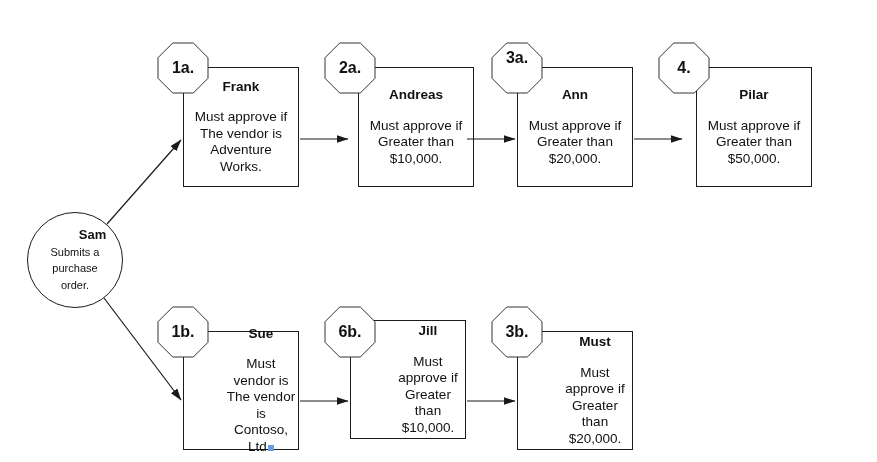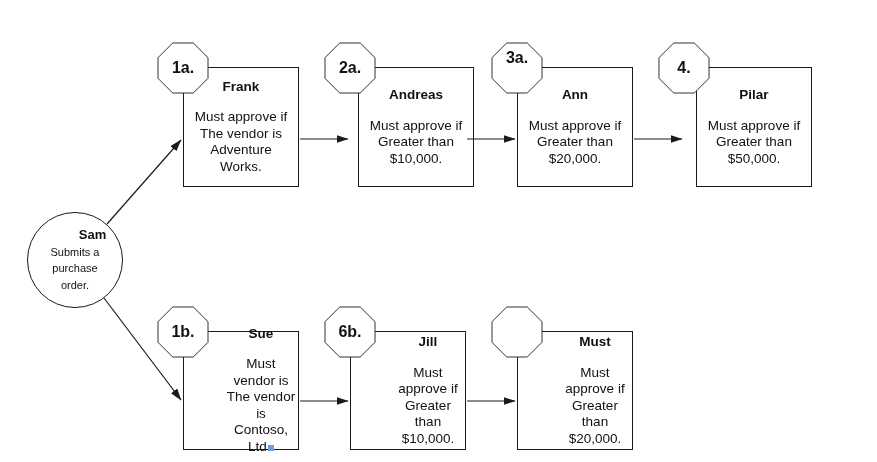--- a/index.html
+++ b/index.html
@@ -74,21 +74,21 @@
 Greater than
 $50,000.</div>
   </div>
 
   <div class="node-box short" style="left:183px; top:331px;">
     <div class="node-name">Sue</div>
     <div class="node-desc"><span>Must vendor is
 The vendor is
 Contoso, Ltd</span><span class="cursor-block"></span></div>
   </div>
-  <div class="node-box short" style="left:350px; top:331px;text-align:center;">
+  <div class="node-box short" style="left:350px; top:320px;text-align:center;">
     <div class="node-name">Jill</div>
     <div class="node-desc">Must approve if
 Greater than
 $10,000.</div>
   </div>
   <div class="node-box short" style="left:517px; top:331px;">
     <div class="node-name">Must</div>
     <div class="node-desc">Must approve if
 Greater than
 $20,000.</div>
@@ -117,14 +117,15 @@
     <polygon points="25,10.3 10.3,25 -10.3,25 -25,10.3 -25,-10.3 -10.3,-25 10.3,-25 25,-10.3" transform="translate(350,332)"></polygon>
     <polygon points="25,10.3 10.3,25 -10.3,25 -25,10.3 -25,-10.3 -10.3,-25 10.3,-25 25,-10.3" transform="translate(517,332)"></polygon>
   </svg>
 
   <div class="badge" style="left:156px; top:41px;">1a.</div>
   <div class="badge" style="left:323px; top:41px;text-align:right;">2a.</div>
   <div class="badge" style="left:490px; top:31px;">3a.</div>
   <div class="badge" style="left:657px; top:41px;">4.</div>
   <div class="badge" style="left:156px; top:305px;">1b.</div>
   <div class="badge" style="left:323px; top:305px;">6b.</div>
+  <div class="badge" style="left:490px; top:305px;">3b.</div>
 
 </div>
 
 </body></html>

